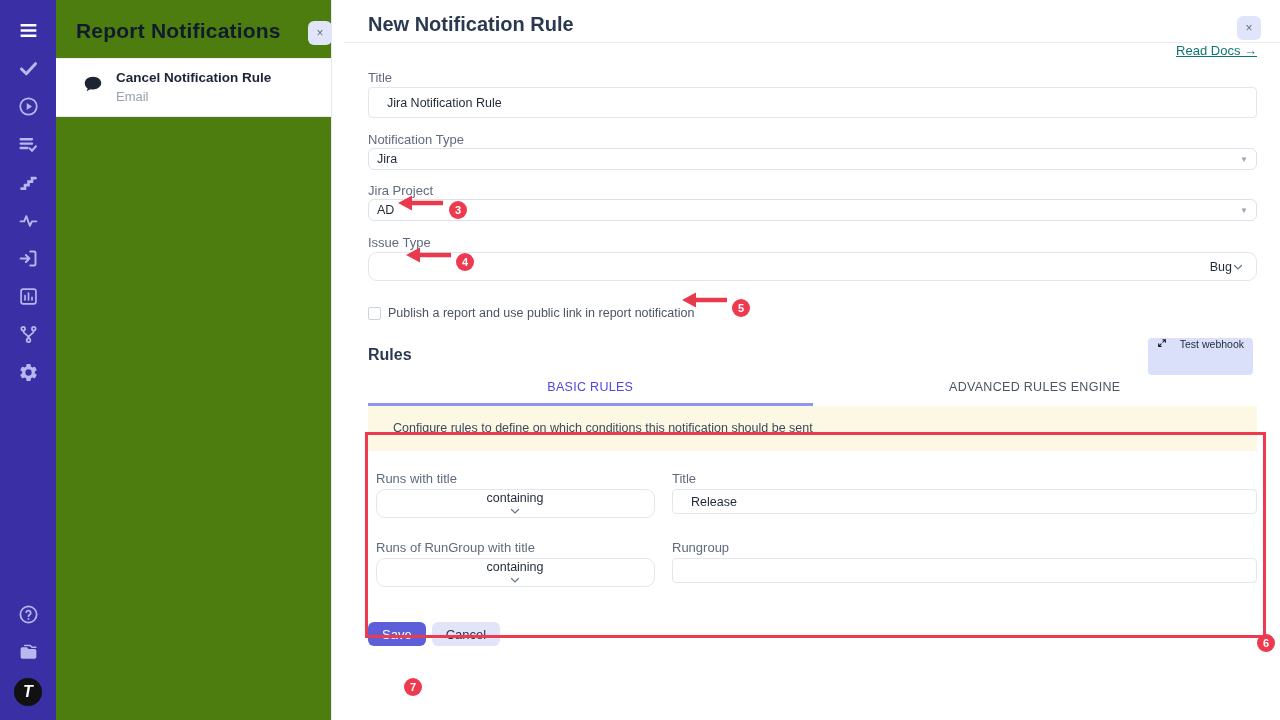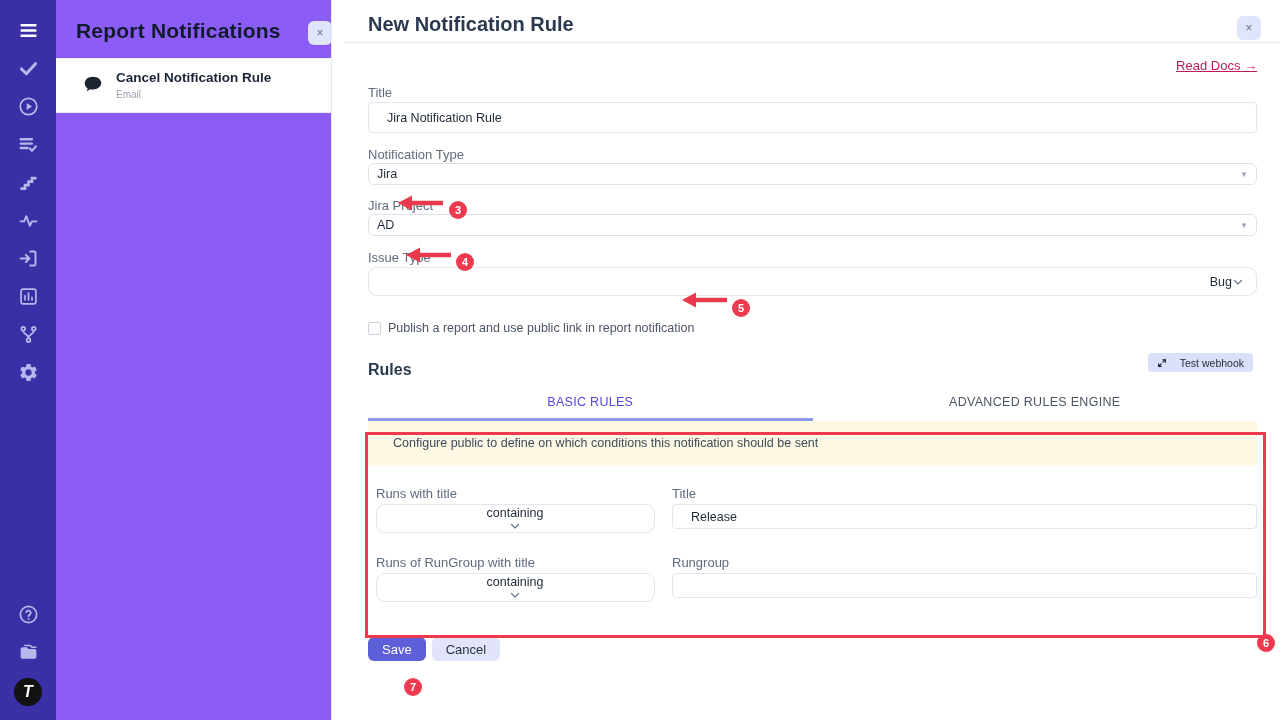--- a/index.html
+++ b/index.html
@@ -12,42 +12,42 @@
   .sb-icon { width:24px; height:24px; display:flex; align-items:center; justify-content:center;
              color:#b6b8ee; cursor:pointer; }
   .sb-icon svg { width:21px; height:21px; }
   .sb-top { display:flex; flex-direction:column; align-items:center; gap:14px; margin-top:18px; }
   .sb-bottom { margin-top:auto; display:flex; flex-direction:column; align-items:center; gap:14px; margin-bottom:14px; }
   .logo-t { width:28px; height:28px; border-radius:50%; background:#111; color:#fff;
             display:flex; align-items:center; justify-content:center; font-weight:bold;
             font-size:16px; font-style:italic; }
 
   
-  .panel { position:absolute; left:56px; top:0; width:276px; height:720px; background:#8b5cf6;
+  .panel { position:absolute; left:56px; top:0; width:276px; height:720px; background:#4d7c0f;
            border-right:1px solid #e7e9ef; }
   .panel-title { font-size:21px; font-weight:bold; color:#101b2e; padding:19px 0 0 20px; letter-spacing:.2px; }
   .close-btn { position:absolute; width:24px; height:24px; border-radius:6px; background:#e0e5fb;
                color:#6b7280; font-size:12px; display:flex; align-items:center; justify-content:center;
                cursor:pointer; border:none; }
   .panel .close-btn { top:21px; right:-1px; }
   .list-item { margin-top:15px; border-top:1px solid #f0f1f5; border-bottom:1px solid #e7e9ef;
                padding:11px 16px 12px 26px; display:flex; align-items:flex-start; gap:12px;
                background:#fff; cursor:pointer; }
   .bubble { width:22px; height:22px; color:#1d2532; margin-top:3px; }
   .li-title { font-size:13.5px; font-weight:bold; color:#1b2435; }
-  .li-sub { font-size:10px; color:#9aa1ad; margin-top:4px; }
+  .li-sub { font-size:13px; color:#9aa1ad; margin-top:4px; }
 
   
   .main { position:absolute; left:344px; top:0; width:936px; height:720px; background:#fff; }
   .main-header { height:43px; border-bottom:1px solid #e9ebf1; position:relative; }
   .main-title { font-size:20px; font-weight:bold; color:#2b3950; padding:13px 0 0 24px; }
   .main-header .close-btn { top:16px; right:19px; }
 
   .content { position:relative; padding:0 23px 0 24px; }
-  .read-docs { display:block; text-align:right; margin-top:15px; font-size:13px; color:#be185d;
+  .read-docs { display:block; text-align:right; margin-top:0; font-size:13px; color:#0f766e;
                text-decoration:underline; cursor:pointer; }
 
   .f-label { font-size:13px; color:#5f6b7e; line-height:14px; display:block; }
   .g-title { margin-top:13px; }
   .text-input { margin-top:2px; width:100%; height:31px; border:1px solid #e3e6ec; border-radius:4px;
                 padding:0 10px 0 18px; font-size:12.5px; color:#1f2937; background:#fff; outline:none;
                 font-family:"Liberation Sans", sans-serif; }
   .g-ntype { margin-top:15px; } .g-jproj { margin-top:14px; }
   .native-select { margin-top:1px; height:22px; border:1px solid #dde1e8; border-radius:6px;
                    display:flex; align-items:center; justify-content:space-between; padding:0 8px;
@@ -59,21 +59,21 @@
                  font-size:12.5px; color:#1f2937; cursor:pointer; background:#fff; }
   .chev { width:12px; height:12px; color:#64748b; }
 
   .g-check { margin-top:25px; display:flex; align-items:center; gap:7px; }
   .checkbox { width:13px; height:13px; border:1px solid #cbd2dc; border-radius:2px; background:#fff; cursor:pointer; flex:0 0 auto; }
   .check-label { font-size:12.5px; color:#4b5563; }
 
   .rules-head-row { margin-top:26px; position:relative; }
   .rules-title { font-size:16px; font-weight:bold; color:#2b3950; }
   .webhook-btn { position:absolute; right:4px; top:-8px; background:#dbe0fa; border:none; border-radius:4px;
-                 height:19px; padding:0 9px; font-size:10.5px; color:#1f2937; display:flex; align-items:center;
+                 height:37px; padding:0 9px; font-size:10.5px; color:#1f2937; display:flex; align-items:flex-start;
                  gap:13px; cursor:pointer; font-family:"Liberation Sans", sans-serif; }
   .webhook-btn svg { width:10px; height:10px; color:#111827; }
 
   .tabs { margin-top:11px; display:flex; }
   .tab { width:50%; text-align:center; font-size:12.5px; padding:5px 0 9px 0; color:#4b5563;
          letter-spacing:.3px; cursor:pointer; border-bottom:3px solid transparent; }
   .tab.active { color:#4f46e5; border-bottom-color:#8e96f5; }
 
   .banner { background:#fcf8e3; padding:15px 25px 16px 25px; font-size:12.5px; color:#3f4a5a; }
 
@@ -251,21 +251,21 @@
           </svg>
         <span>Test webhook</span>
       </button>
     </div>
 
     <div class="tabs">
       <div class="tab active">BASIC RULES</div>
       <div class="tab">ADVANCED RULES ENGINE</div>
     </div>
 
-    <div class="banner">Configure public to define on which conditions this notification should be sent</div>
+    <div class="banner">Configure rules to define on which conditions this notification should be sent</div>
 
     <div class="rules-fields">
       <div class="rf-row">
         <div class="col-l">
           <label class="f-label">Runs with title</label>
           <div class="chev-select rf-select">
             <span>containing</span>
             <svg class="chev" viewBox="0 0 24 24" fill="none" stroke="currentColor" stroke-width="2.4" stroke-linecap="round">
                 <path d="M5 9l7 7 7-7"></path>
               </svg>

